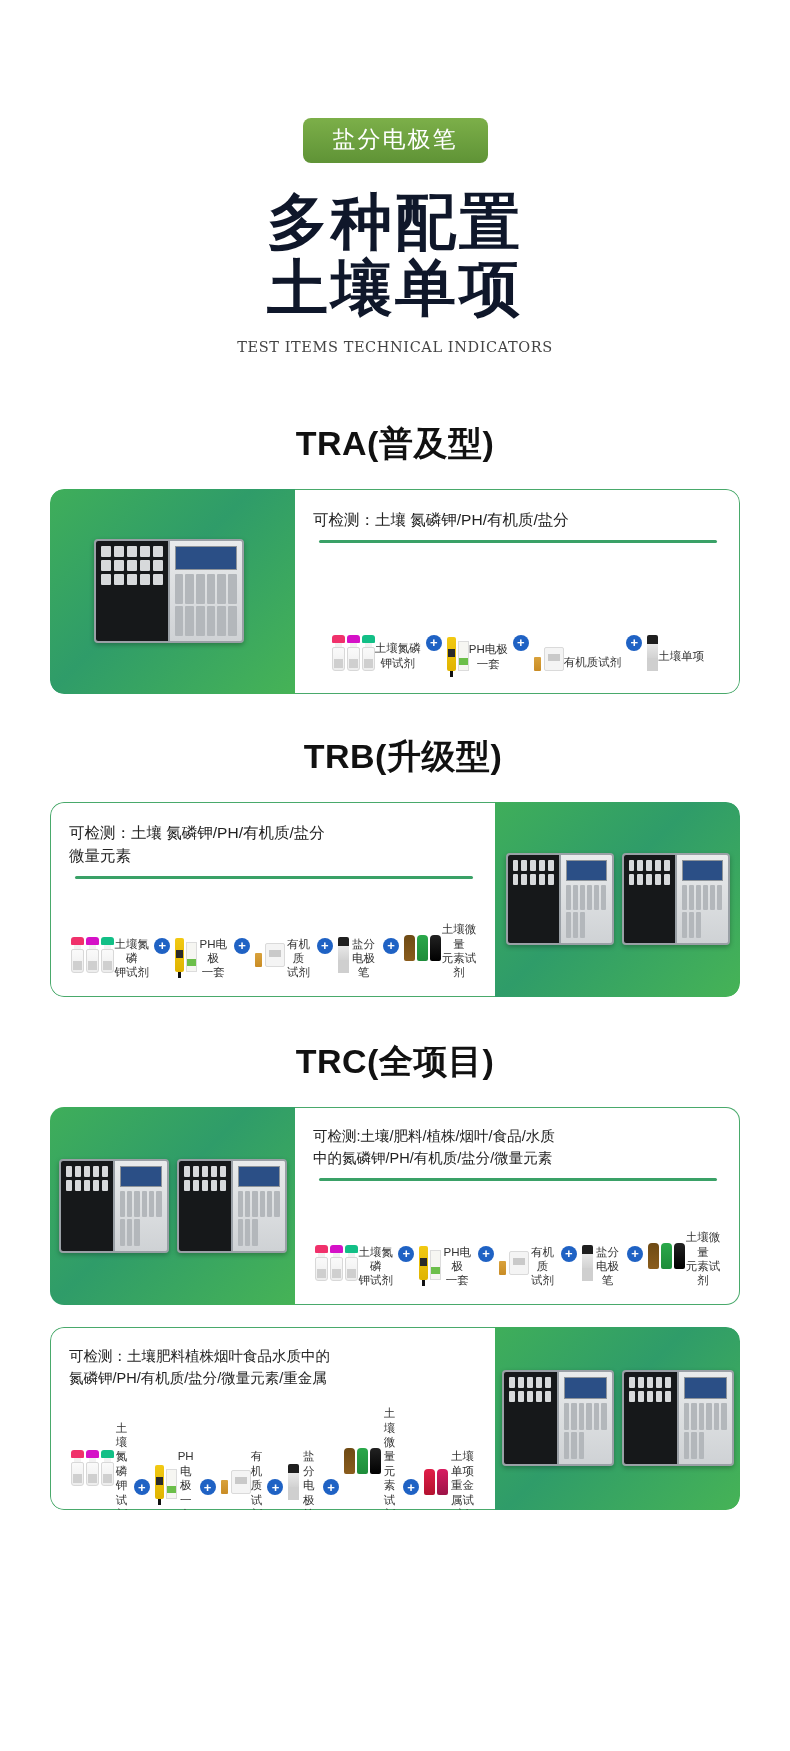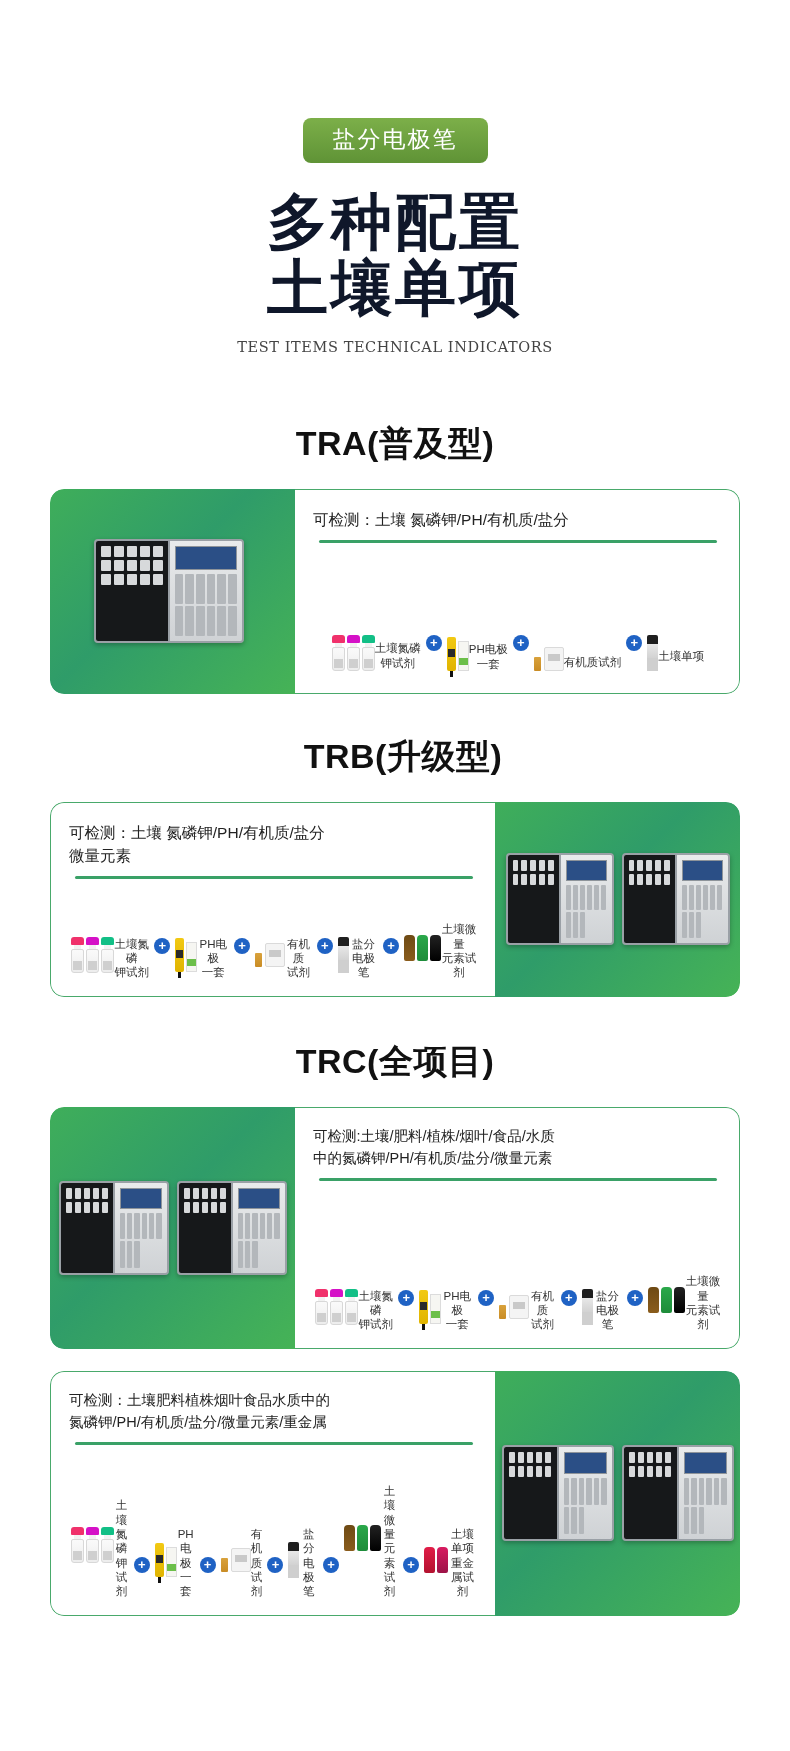--- a/index.html
+++ b/index.html
@@ -487,21 +487,21 @@
                 <b></b>
               </div>
             </div>
         </div>
       </div>
     </div>
   </div>
 
   <div class="sec-title" style="margin-top:42px;">TRC(全项目)</div>
 
-  <div class="card" style="margin:22px 50px 0 50px; height:242px;">
+  <div class="card" style="margin:22px 50px 0 50px; height:198px;border-radius:9px;">
     <div class="photo-pane" style="width:245px;border-radius:14px 0 0 14px;">
       <div class="case-wrap">
         <div class="case" style="width:110px;height:94px;">
           <div class="lid">
               <i></i>
               <i></i>
               <i></i>
               <i></i>
               <i></i>
               <i></i>
@@ -650,21 +650,21 @@
           </div>
           <div class="cap">土壤微量
 元素试剂</div>
         </div>
 
       </div>
     </div>
   </div>
 
 
-  <div class="card" style="margin:22px 50px 0 50px; height:245px;">
+  <div class="card" style="margin:22px 50px 0 50px; height:183px;">
     <div class="info-pane left-side">
       <div class="detect-line" style="font-size:14.5px;">可检测：土壤肥料植株烟叶食品水质中的
 氮磷钾/PH/有机质/盐分/微量元素/重金属</div>
       <div class="rule"></div>
       <div class="items">
 
         <div class="item">
           <div class="thumb">
             <div class="bottles">
               <div class="bottle">

